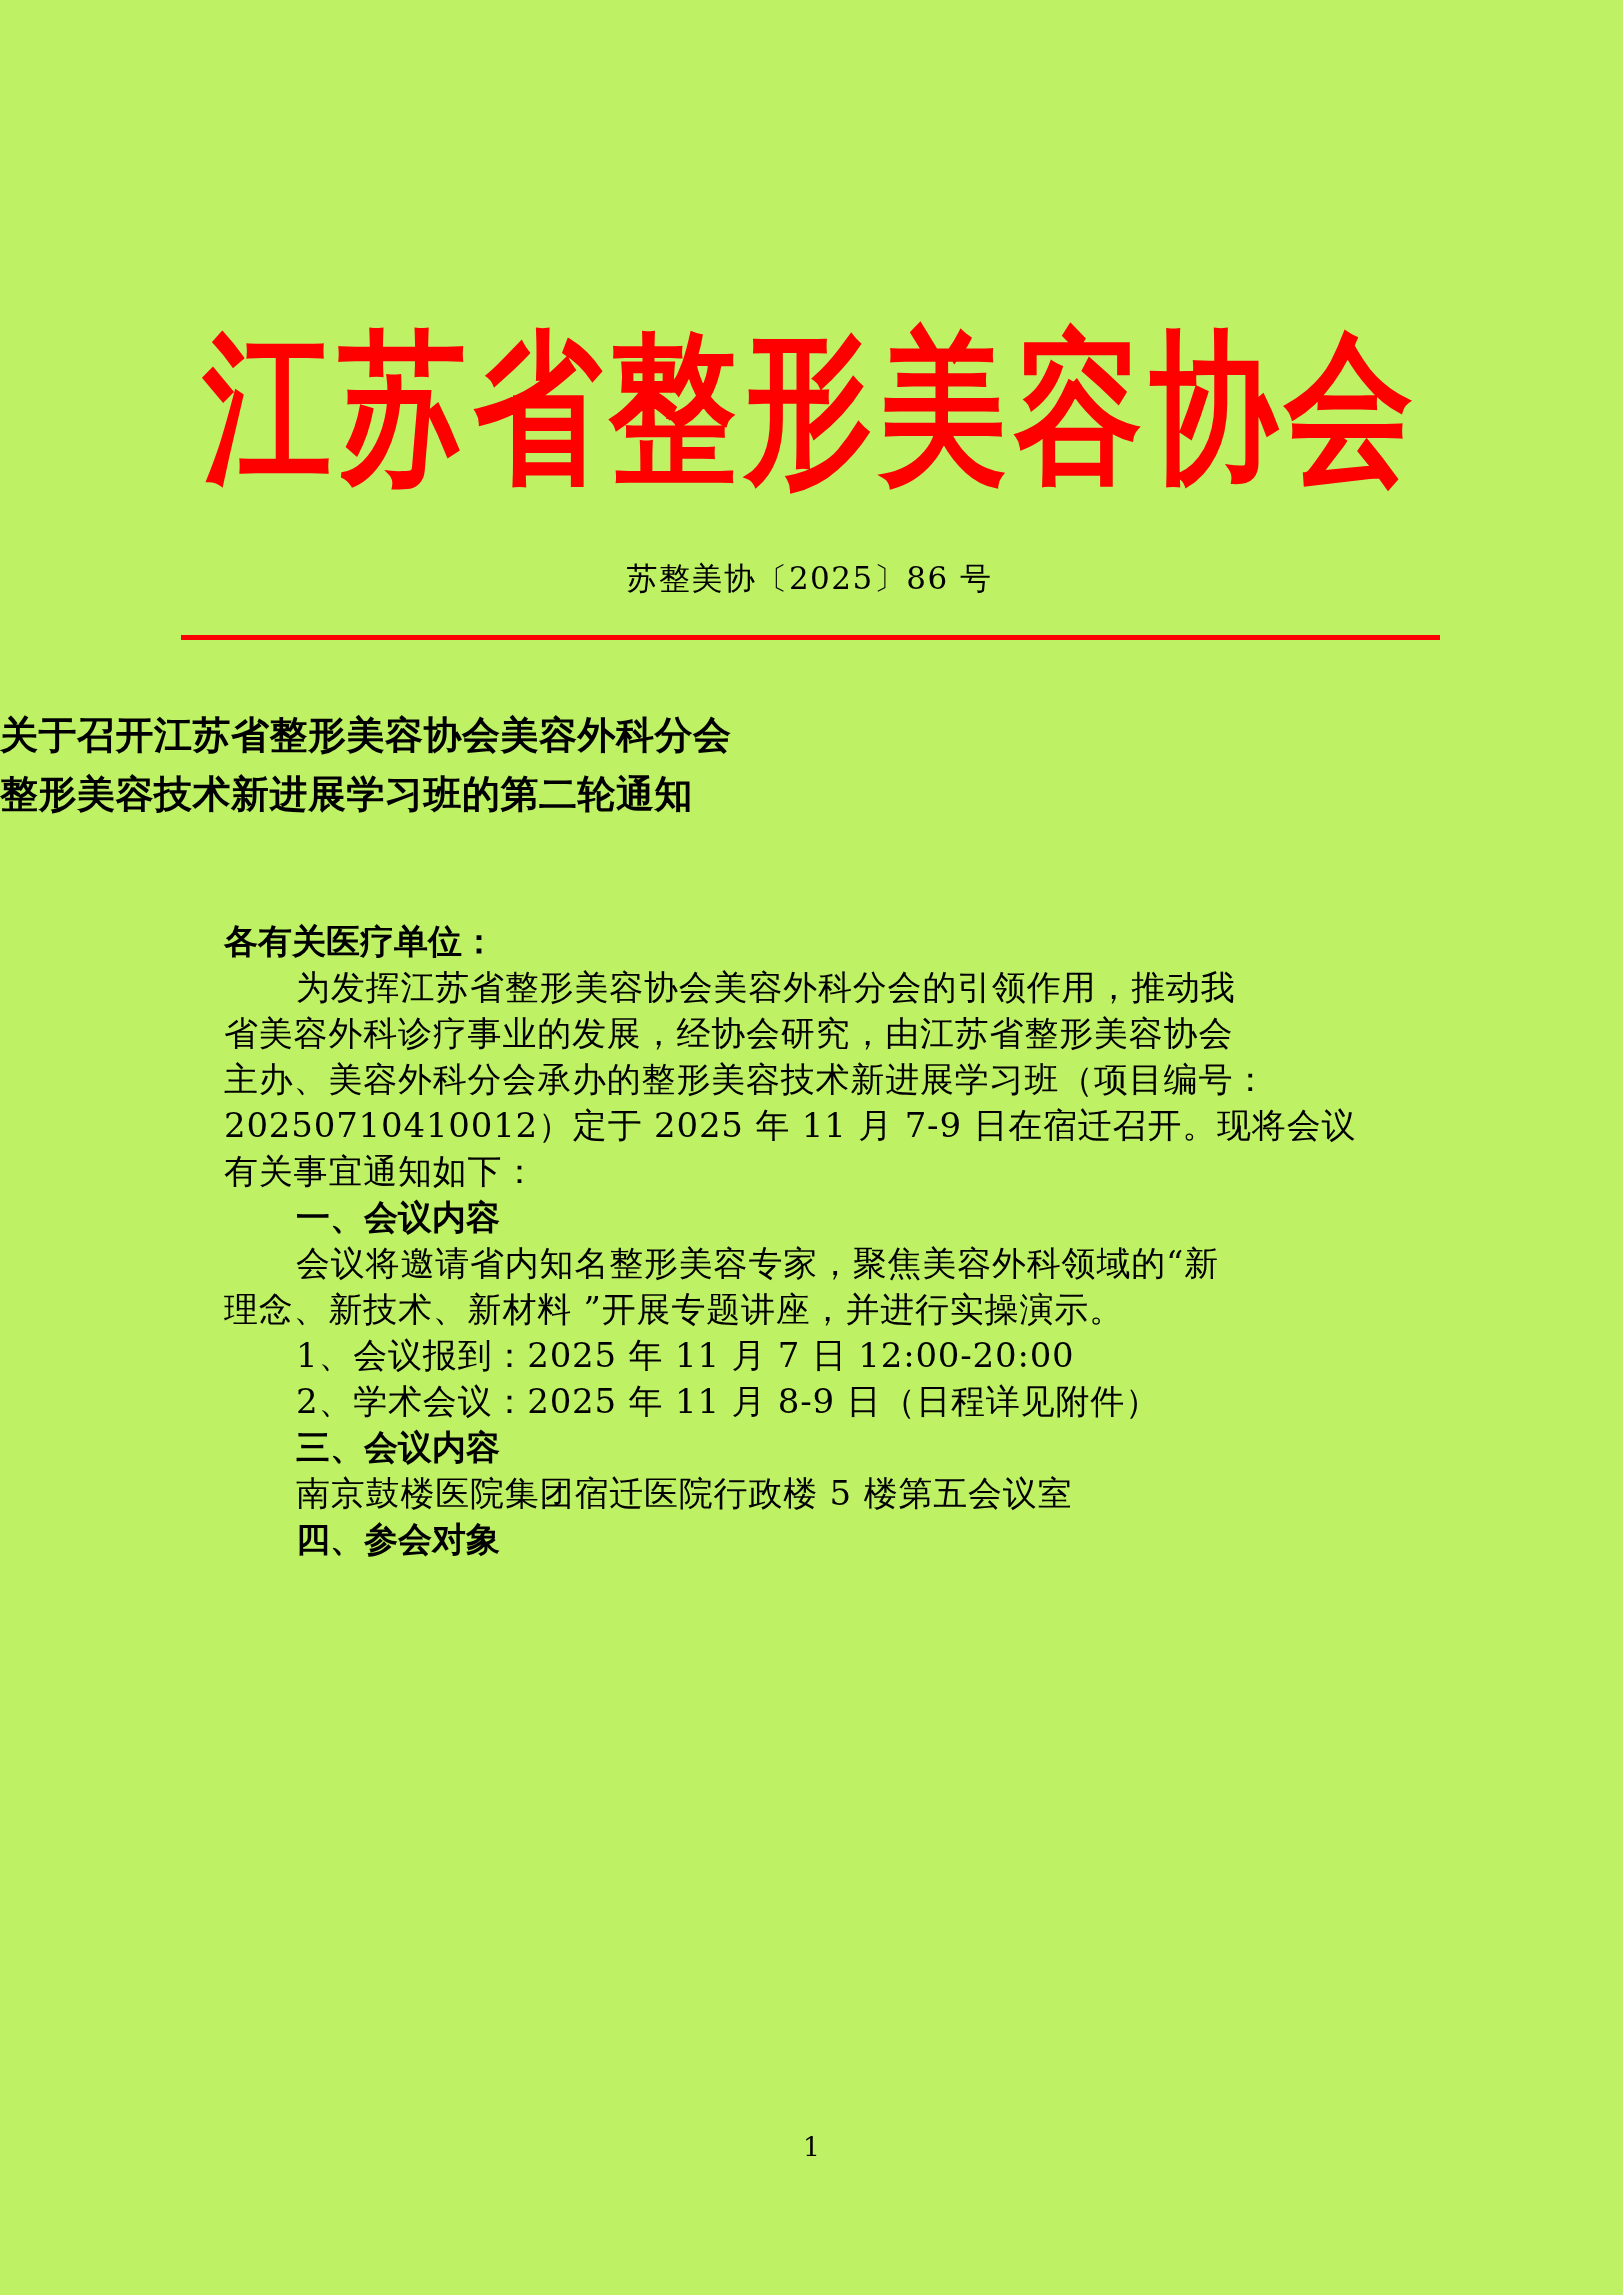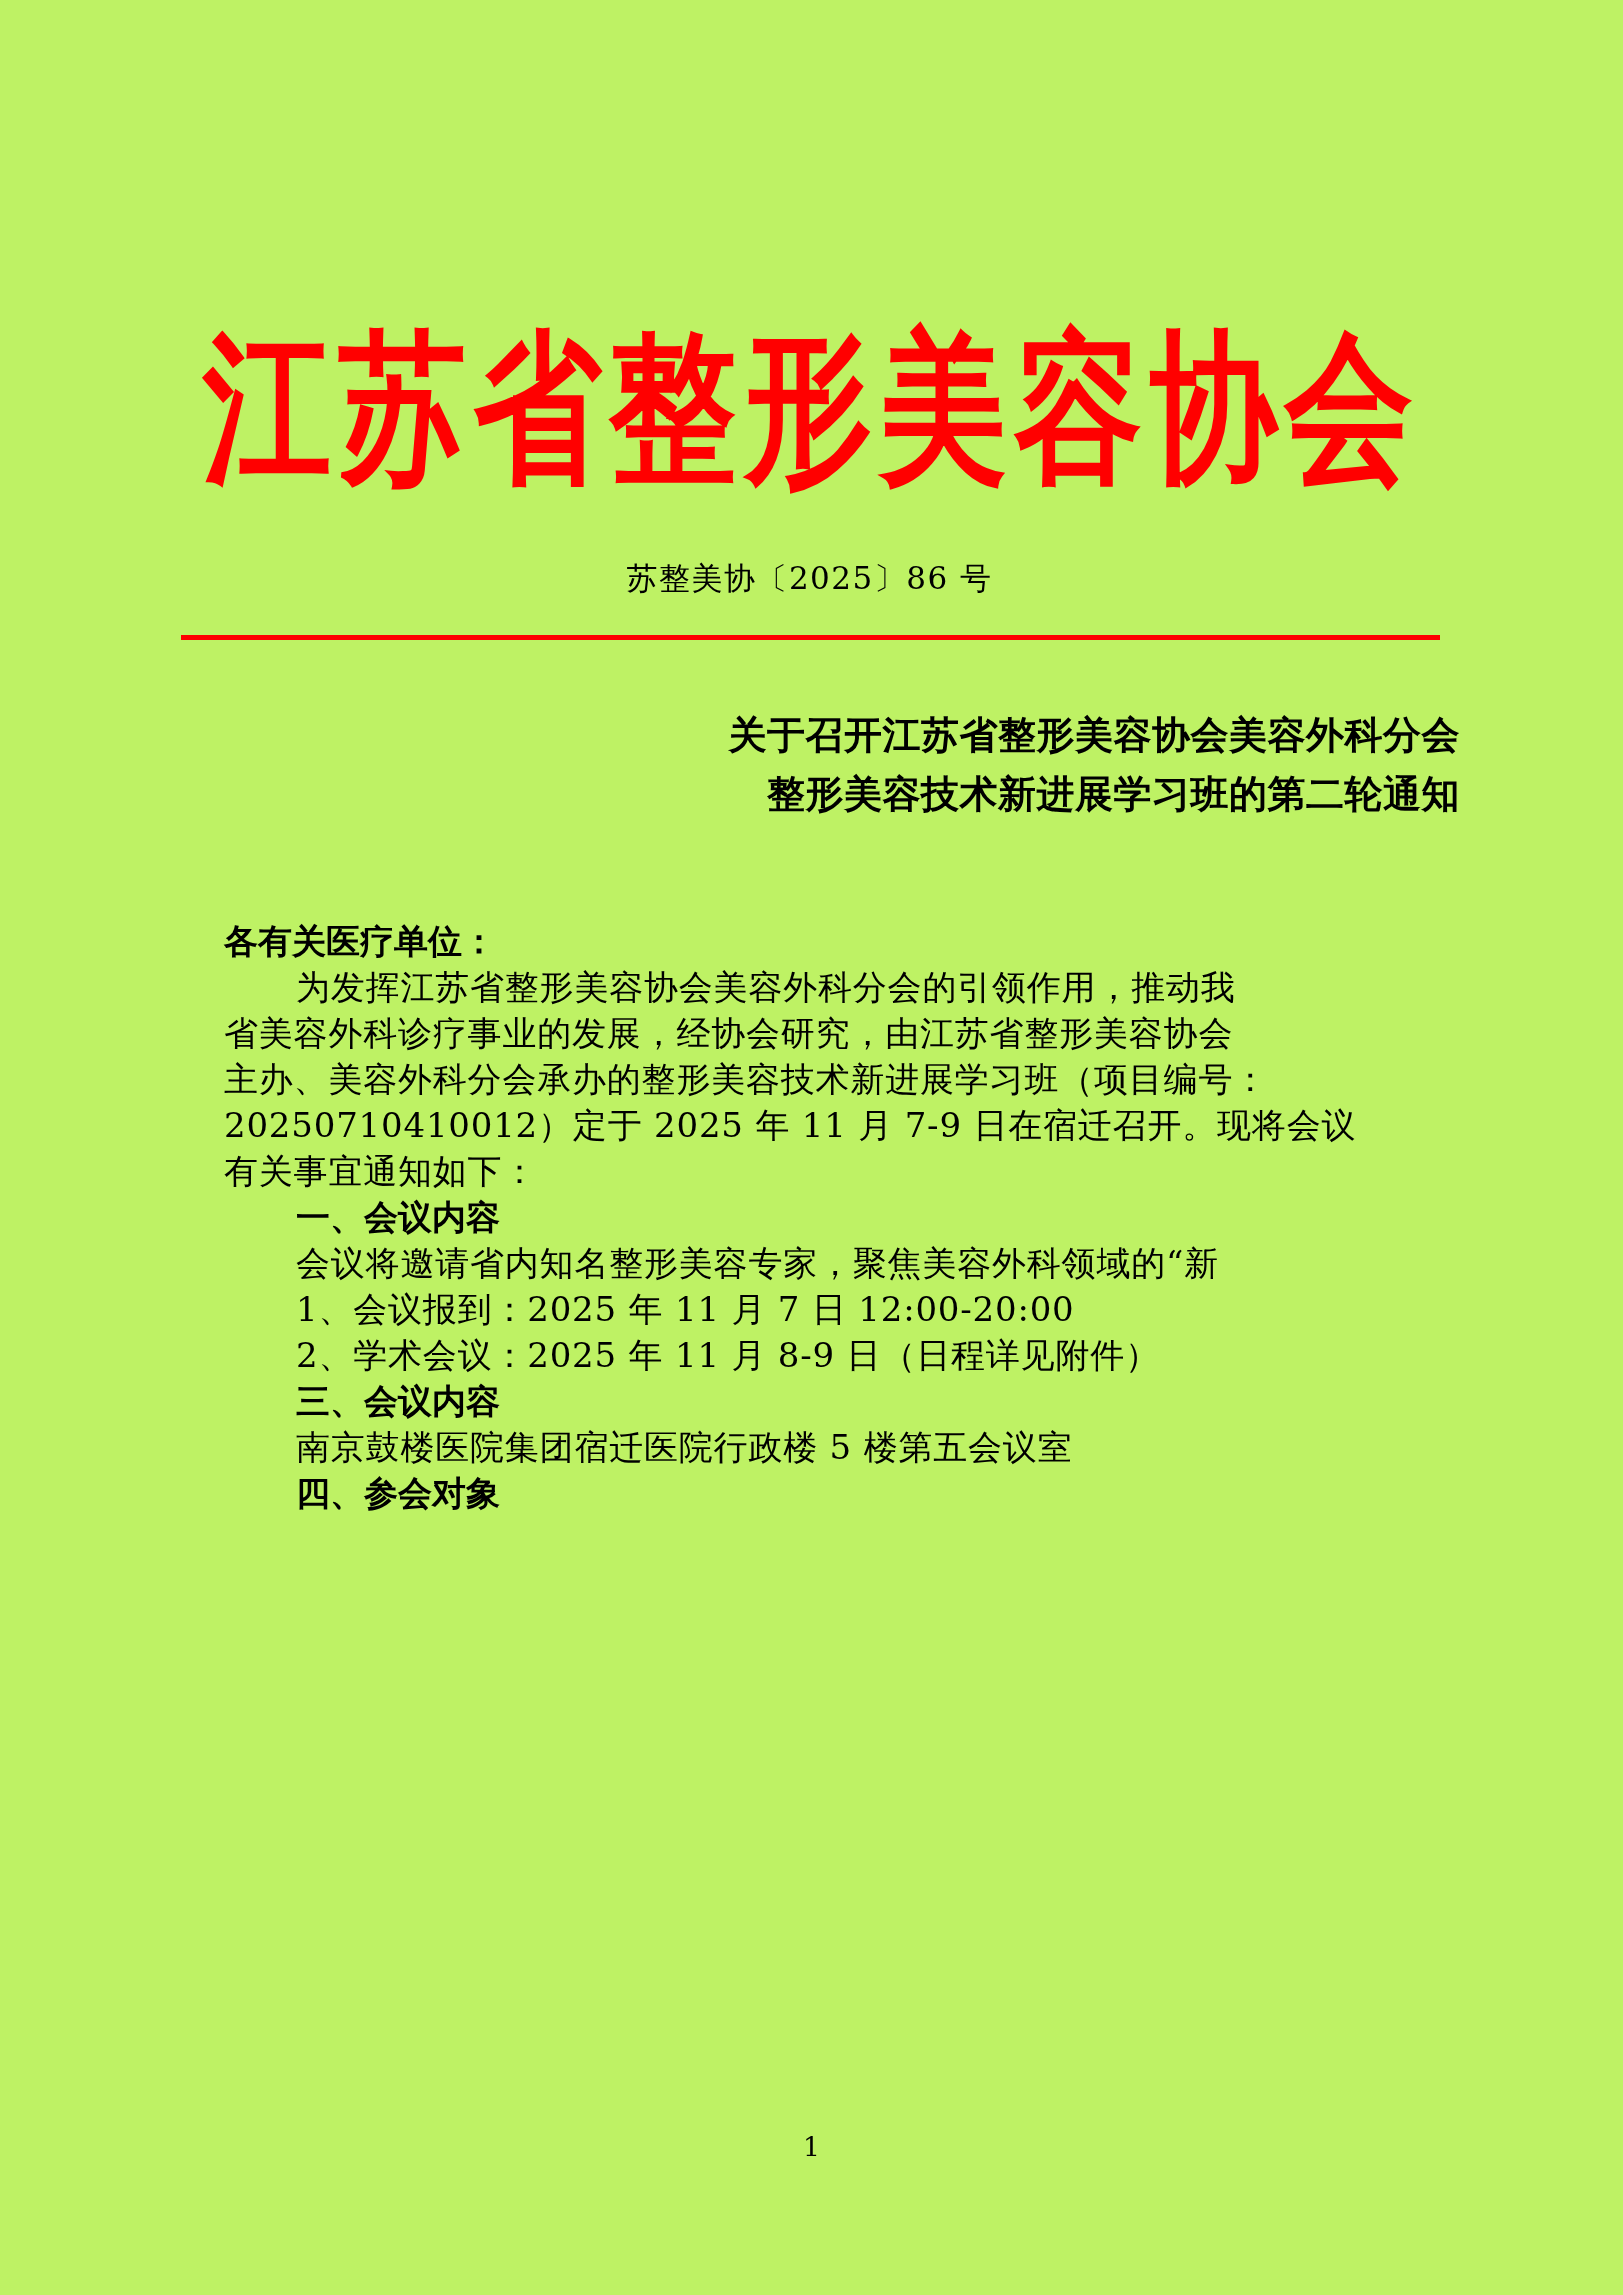--- a/index.html
+++ b/index.html
@@ -66,22 +66,21 @@
     height: 5.1px;
     background: #FF0000;
   }
 
   
   .doc-title {
     position: absolute;
     left: 0;
     top: 706px;
     width: 1425px;
-    text-align: right;
-    margin-left: 35px;
+    text-align: left;
   }
   .doc-title .t-line {
     display: block;
     color: #000000;
     font-family: "DejaVu Sans", "Liberation Sans", sans-serif;
     font-weight: bold;
     font-size: 38px;
     line-height: 59px;
     letter-spacing: 0.5px;
     white-space: nowrap;
@@ -152,20 +151,21 @@
     <span class="ln bold">各有关医疗单位：</span>
 
     <span class="ln indent2">为发挥江苏省整形美容协会美容外科分会的引领作用，推动我</span>
     <span class="ln">省美容外科诊疗事业的发展，经协会研究，由江苏省整形美容协会</span>
     <span class="ln">主办、美容外科分会承办的整形美容技术新进展学习班（项目编号：</span>
     <span class="ln">20250710410012）定于 2025 年 11 月 7-9 日在宿迁召开。现将会议</span>
     <span class="ln">有关事宜通知如下：</span>
 
     <span class="ln bold indent2">一、会议内容</span>
     <span class="ln indent2">会议将邀请省内知名整形美容专家，聚焦美容外科领域的“新</span>
+    <span class="ln">理念、新技术、新材料 ”开展专题讲座，并进行实操演示。</span>
 
     <span class="ln indent2">1、会议报到：2025 年 11 月 7 日 12:00-20:00</span>
     <span class="ln indent2">2、学术会议：2025 年 11 月 8-9 日（日程详见附件）</span>
 
     <span class="ln bold indent2">三、会议内容</span>
     <span class="ln indent2">南京鼓楼医院集团宿迁医院行政楼 5 楼第五会议室</span>
 
     <span class="ln bold indent2">四、参会对象</span>
 
   </div>

